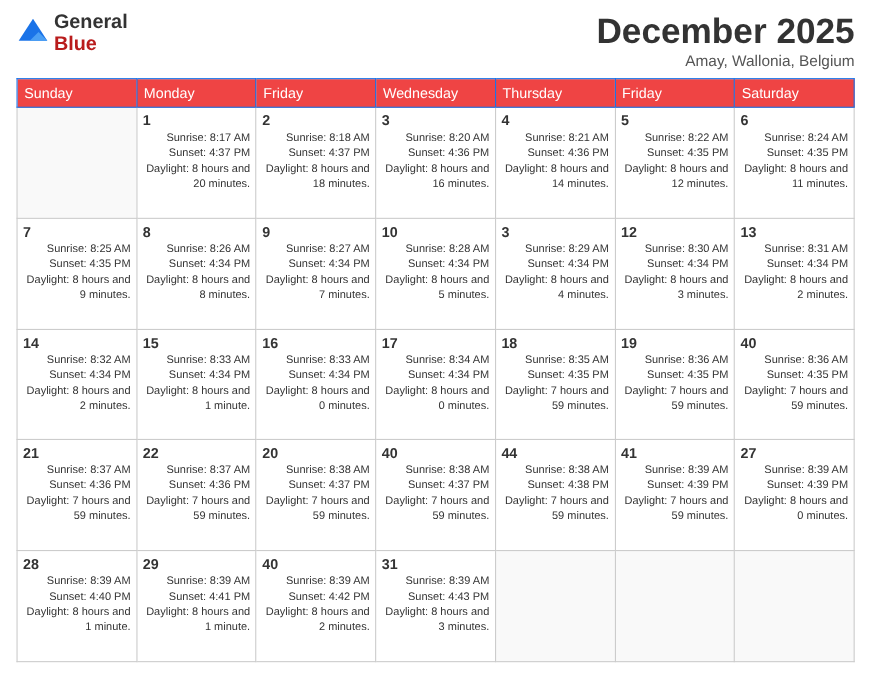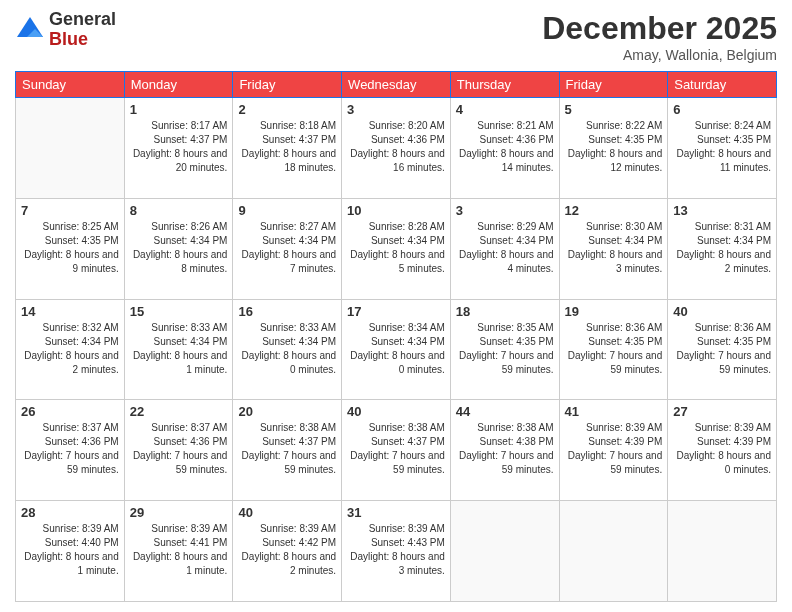--- a/index.html
+++ b/index.html
@@ -219,21 +219,21 @@
             <span class="day-number">19</span>
             <div class="day-info">Sunrise: 8:36 AM<br>Sunset: 4:35 PM<br>Daylight: 7 hours and 59 minutes.</div>
           </td>
           <td>
             <span class="day-number">40</span>
             <div class="day-info">Sunrise: 8:36 AM<br>Sunset: 4:35 PM<br>Daylight: 7 hours and 59 minutes.</div>
           </td>
         </tr>
         <tr class="week-row">
           <td>
-            <span class="day-number">26</span>
+            <span class="day-number">21</span>
             <div class="day-info">Sunrise: 8:37 AM<br>Sunset: 4:36 PM<br>Daylight: 7 hours and 59 minutes.</div>
           </td>
           <td>
             <span class="day-number">22</span>
             <div class="day-info">Sunrise: 8:37 AM<br>Sunset: 4:36 PM<br>Daylight: 7 hours and 59 minutes.</div>
           </td>
           <td>
             <span class="day-number">20</span>
             <div class="day-info">Sunrise: 8:38 AM<br>Sunset: 4:37 PM<br>Daylight: 7 hours and 59 minutes.</div>
           </td>

